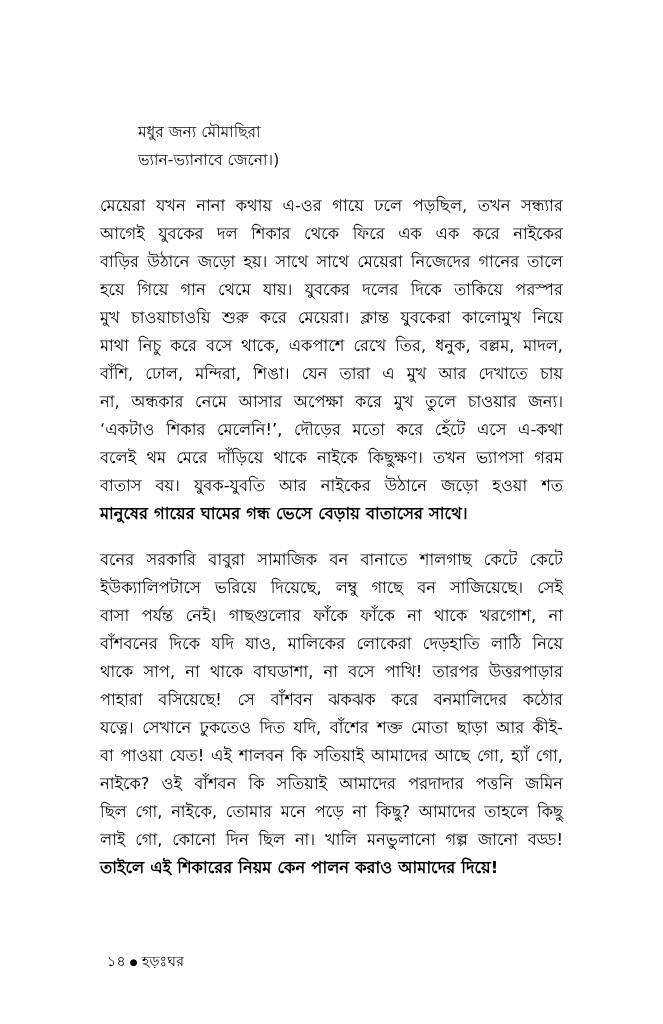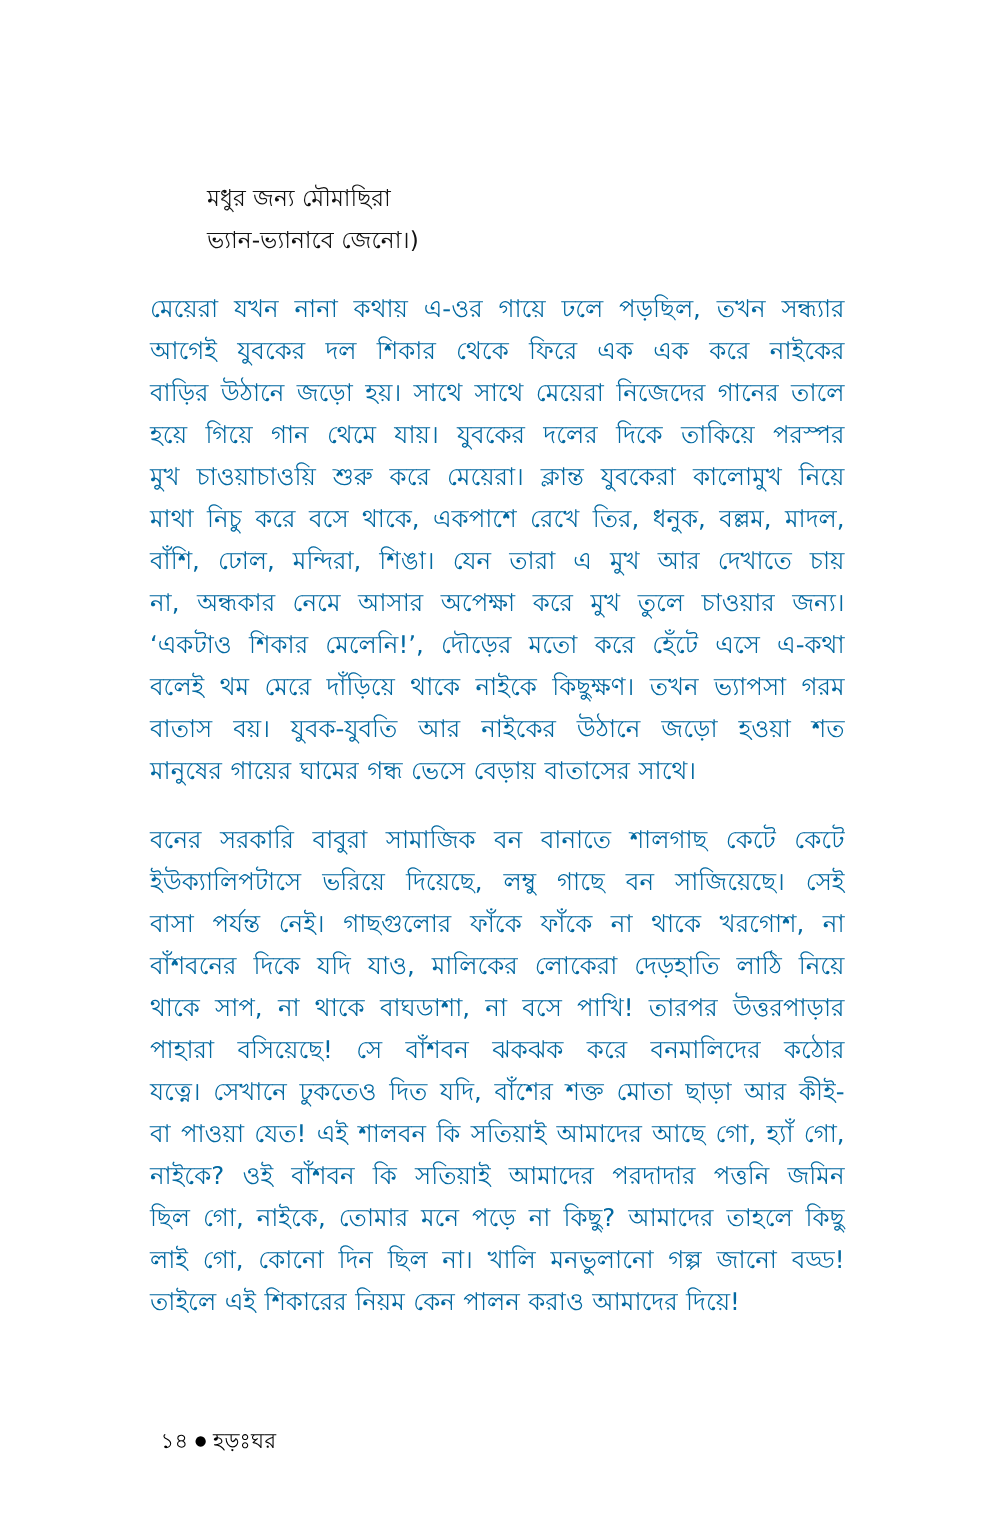--- a/index.html
+++ b/index.html
@@ -38,21 +38,21 @@
     white-space: pre-wrap;
   }
   
   .body-text {
     margin-top: 18px;
   }
   p.para {
     margin: 0 0 18px 0;
     font-size: 16.3px;
     line-height: 28px;
-    color: #0369a1;
+    color: #000000;
     text-align: justify;
     text-justify: inter-word;
     text-indent: 0;
     word-spacing: 0.5px;
     hyphens: none;
   }
   p.para:last-child {
     margin-bottom: 4px;
   }
   
@@ -60,20 +60,21 @@
     display: block;
     text-align: justify;
     text-align-last: justify;
     white-space: nowrap;
   }
   p.para > span.last-line {
     display: block;
     text-align: center;
     text-align-last: left;
     white-space: nowrap;
+    font-weight: bold;
   }
   
   .footer {
     position: absolute;
     left: 88px;
     top: 931px;
     font-size: 14px;
     line-height: 20px;
     color: #000000;
     letter-spacing: 0.3px;

